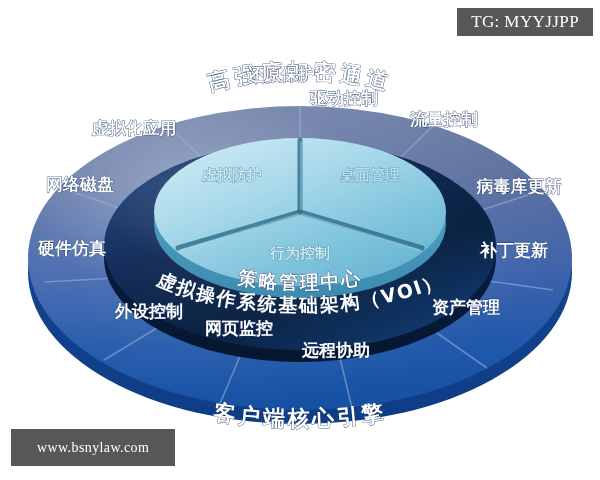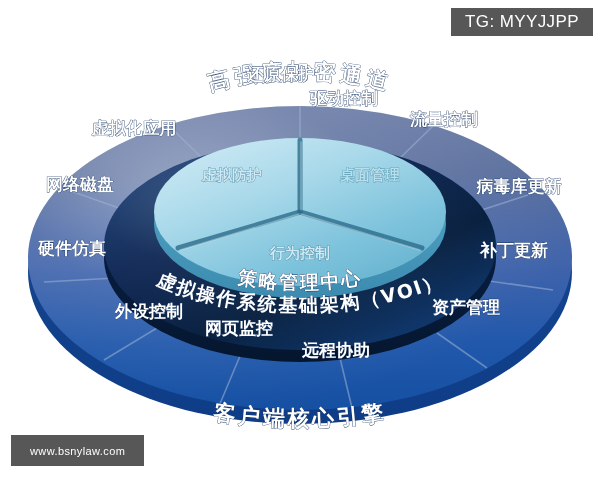--- a/index.html
+++ b/index.html
@@ -6,26 +6,26 @@
   body{
     width:600px;height:480px;overflow:hidden;background:#ffffff;
     font-family:"DejaVu Sans","Liberation Sans",sans-serif;
     position:relative;
   }
   #stage{position:absolute;inset:0;width:600px;height:480px;}
 
   
   .badge{
     position:absolute;background:#575757;color:#ffffff;
-    font-family:Liberation Sans, sans-serif;
+    font-family:Liberation Serif, serif;
     letter-spacing:.4px;white-space:nowrap;
     display:flex;align-items:center;justify-content:center;
   }
   #tg-badge{right:7px;top:8px;height:28px;padding:0 14px;font-size:17px;}
-  #wm-badge{left:11px;bottom:14px;height:31px;padding:0 19px;font-size:11px;}
+  #wm-badge{left:11px;bottom:14px;height:37px;padding:0 26px;font-size:14px;}
 
   
   .lbl{
     font-family:"DejaVu Sans","Liberation Sans",sans-serif;
     font-weight:700;fill:#ffffff;
     paint-order:stroke fill;
     stroke:#14315f;stroke-width:.7px;stroke-linejoin:round;
   }
   .lbl-outer{font-size:17px;}
   .arc-top{font-size:22px;letter-spacing:4px;}

